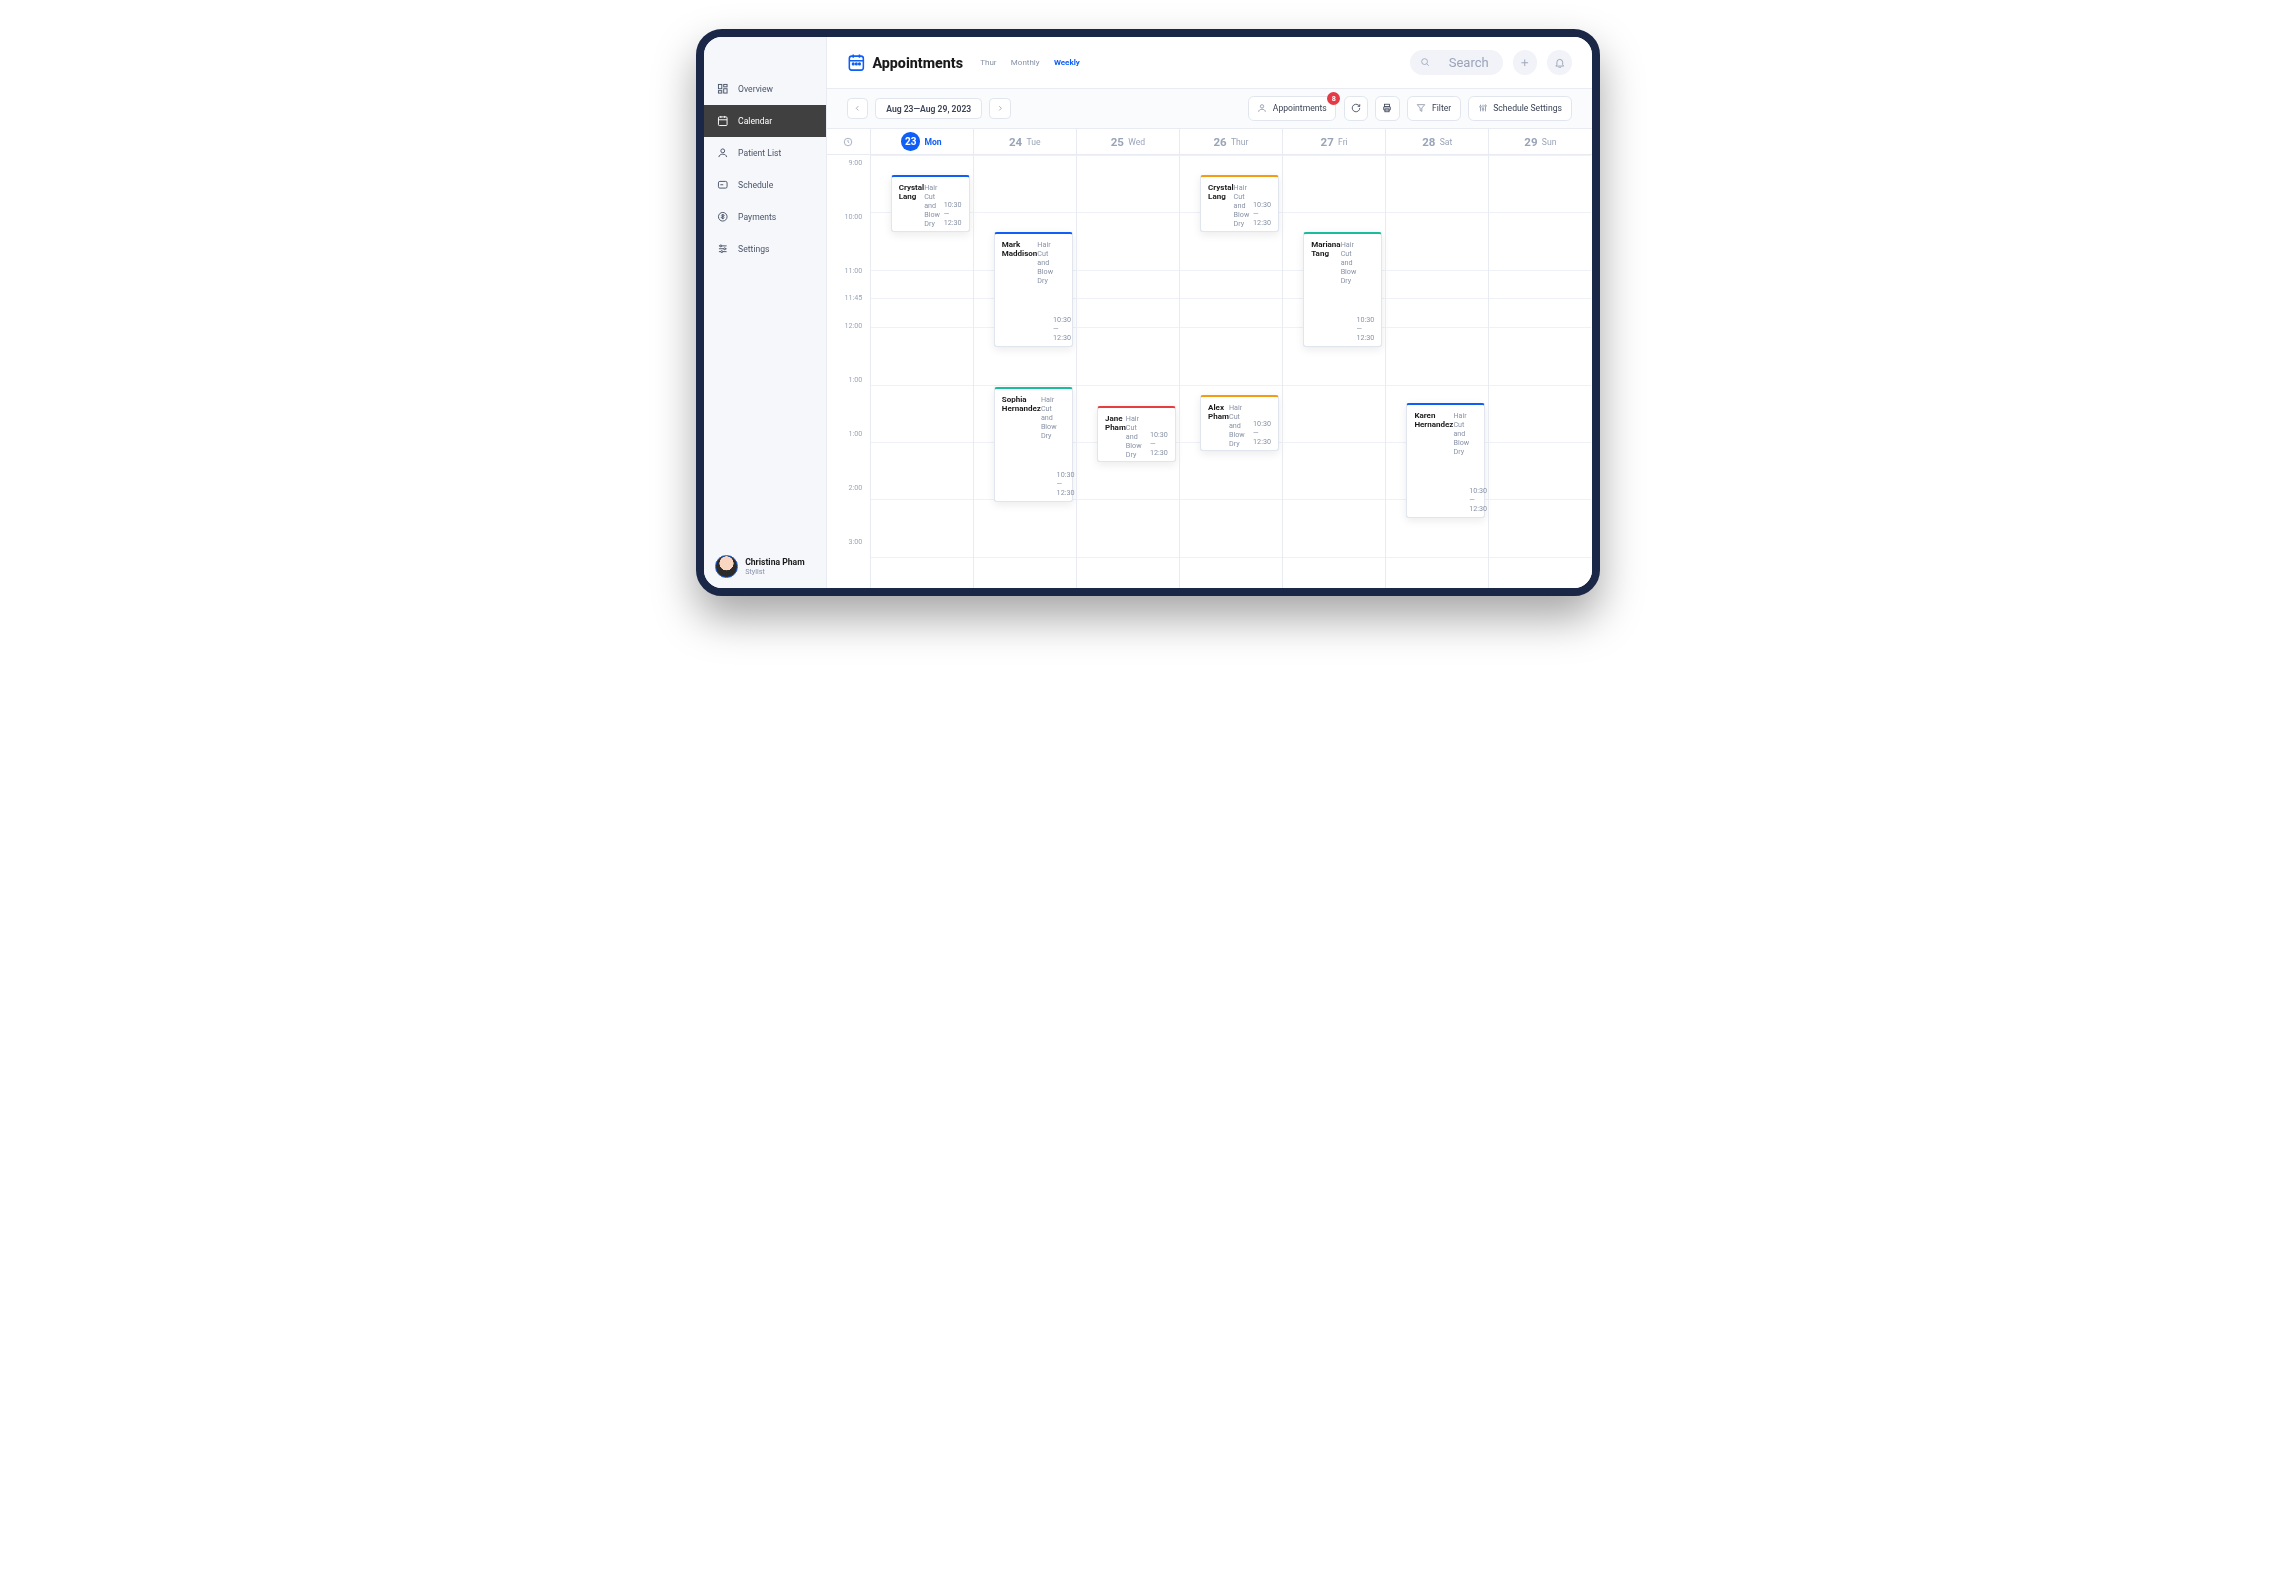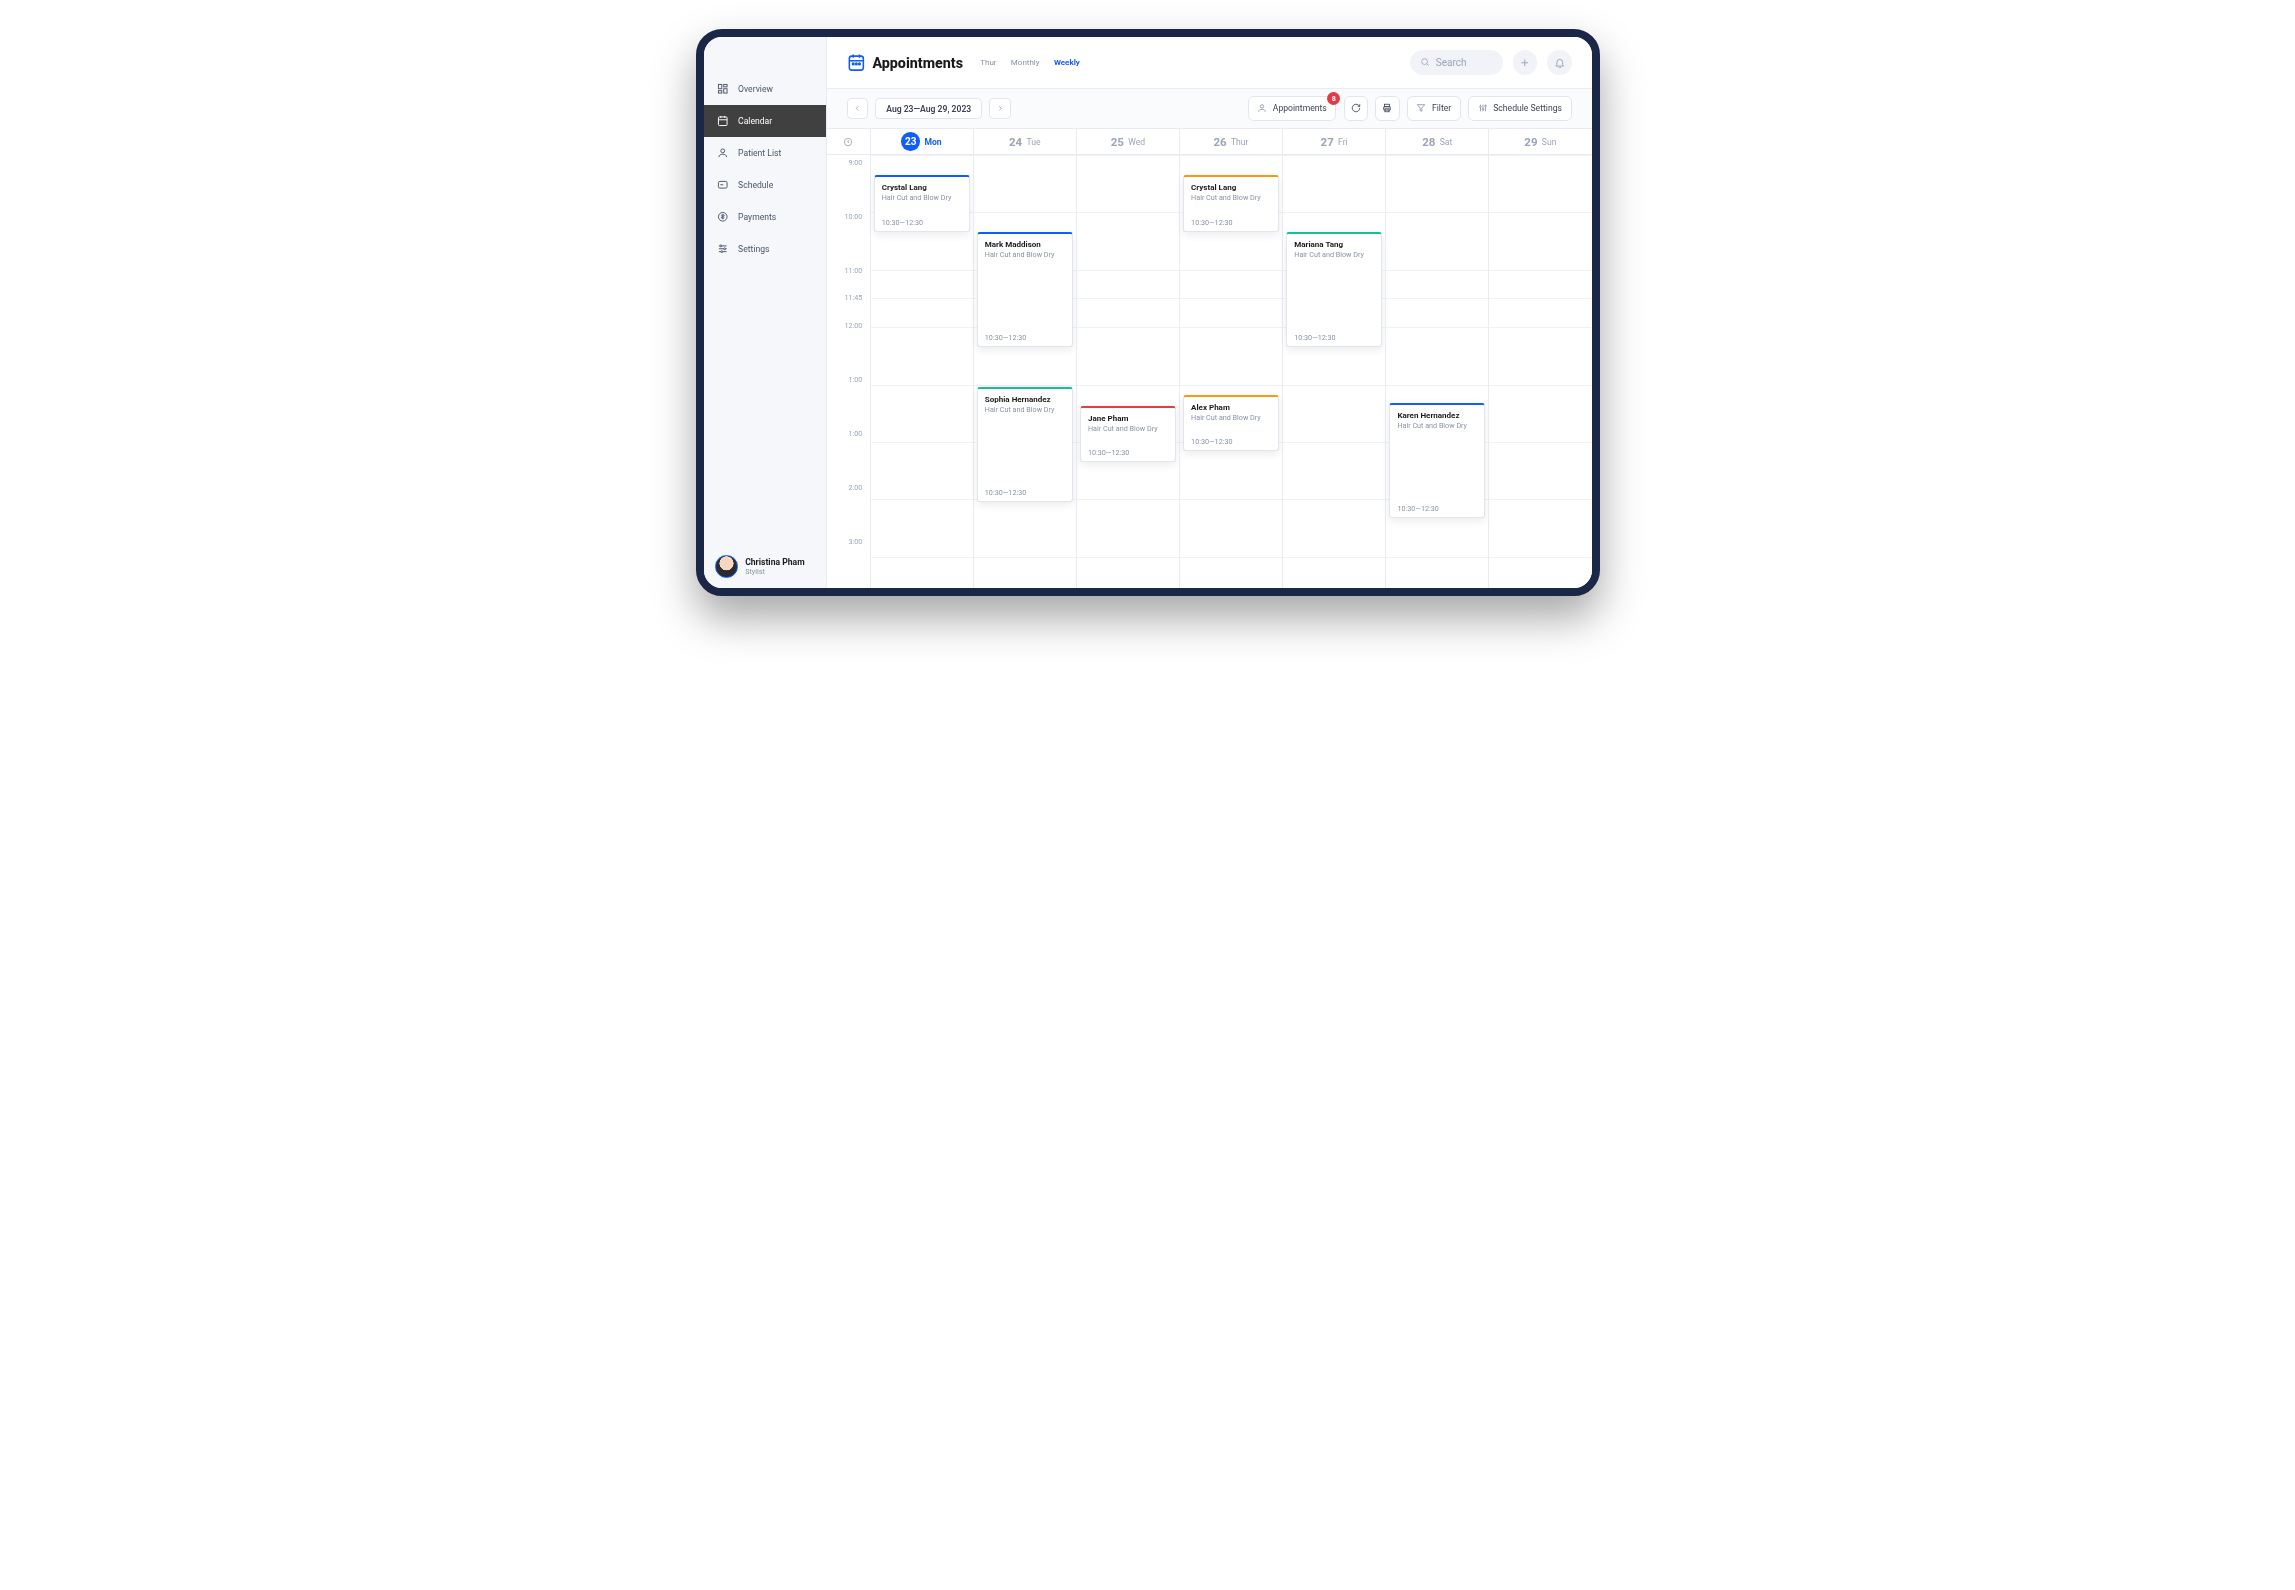--- a/index.html
+++ b/index.html
@@ -16,21 +16,21 @@
 .profile-role{font-size:7.2px;color:#8892a6}
 .main{flex:1;display:flex;flex-direction:column;background:#fff;min-width:0}
 .topbar{display:flex;align-items:center;height:52px;padding:0 20px;gap:10px;border-bottom:0.7px solid #e8ecf2}
 .title-wrap{display:flex;align-items:center;gap:7.2px}
 .title-icon{width:18.7px;height:18.7px;color:#0e5ef7}
 .page-title{font-size:14.3px;font-weight:800;color:#1a1a1a}
 .tabs{display:flex;gap:14.3px;margin-left:7.2px}
 .tab{font-size:8px;color:#8892a6;cursor:pointer}
 .tab.active{color:#0e5ef7;font-weight:700}
 .spacer{flex:1}
-.search{display:flex;align-items:center;gap:6px;background:#f1f3f8;border-radius:14.3px;padding:0 10px;height:24.4px;width:93px;color:#9aa4b8;font-size:10px}
+.search{display:flex;align-items:center;gap:19px;background:#f1f3f8;border-radius:14.3px;padding:0 10px;height:24.4px;width:93px;color:#9aa4b8;font-size:13px}
 .icon-btn{width:24.4px;height:24.4px;border-radius:50%;background:#f1f3f8;display:flex;align-items:center;justify-content:center;color:#9aa4b8;cursor:pointer}
 .toolbar{display:flex;align-items:center;height:40px;padding:0 20px;gap:7.2px;border-bottom:0.7px solid #e8ecf2;background:#fafbfd}
 .nav-btn{width:21.5px;height:21.5px;border:0.7px solid #e0e5ee;border-radius:4.3px;background:#fff;display:flex;align-items:center;justify-content:center;color:#8892a6;cursor:pointer}
 .date-range{height:21.5px;border:0.7px solid #e0e5ee;border-radius:4.3px;background:#fff;display:flex;align-items:center;padding:0 10px;font-size:8.6px;color:#3a4254;font-weight:600}
 .pill{height:24.4px;border:0.7px solid #e0e5ee;border-radius:5.7px;background:#fff;display:flex;align-items:center;padding:0 8.6px;font-size:8.6px;color:#3a4254;gap:5.7px;cursor:pointer;position:relative}
 .pill .icn{color:#8892a6}
 .badge{position:absolute;top:-5px;right:-5px;background:#e63946;color:#fff;font-size:7.2px;font-weight:700;border-radius:50%;width:13px;height:13px;display:flex;align-items:center;justify-content:center}
 .cal-wrap{flex:1;overflow:hidden;position:relative}
 .cal-header{display:flex;height:26px;border-bottom:0.7px solid #e8ecf2;background:#fff}
 .time-col{width:43px;flex-shrink:0;display:flex;align-items:center;justify-content:center;color:#9aa4b8}
@@ -38,21 +38,21 @@
 .day-h.first{border-left:0.7px solid #e8ecf2}
 .day-num{font-size:11.5px;font-weight:700;color:#9aa4b8}
 .day-num.active{background:#0e5ef7;color:#fff;border-radius:50%;width:18.7px;height:18.7px;display:inline-flex;align-items:center;justify-content:center;font-size:10px}
 .day-lbl.active{color:#0e5ef7;font-weight:700}
 .cal-body{display:flex;height:calc(100% - 26px);overflow:hidden}
 .times{width:43px;flex-shrink:0;display:flex;flex-direction:column}
 .time-row{height:57px;display:flex;align-items:flex-start;justify-content:flex-end;padding:2.9px 7.2px 0 0;font-size:7.2px;color:#9aa4b8;border-bottom:0.7px solid transparent}
 .grid{flex:1;display:flex;position:relative}
 .day-col{flex:1;border-left:0.7px solid #e8ecf2;position:relative}
 .hr{position:absolute;left:0;right:0;border-top:0.7px solid #eef1f6}
-.event{position:absolute;left:3px;right:2.9px;background:#fff;border:0.7px solid #e0e5ee;border-top-width:2.2px;border-radius:2.9px;box-shadow:0 2.9px 8.6px rgba(0,0,0,.08);padding:5.7px 7.2px 4.3px;display:flex;flex-direction:column;cursor:pointer}
+.event{position:absolute;left:20px;right:2.9px;background:#fff;border:0.7px solid #e0e5ee;border-top-width:2.2px;border-radius:2.9px;box-shadow:0 2.9px 8.6px rgba(0,0,0,.08);padding:5.7px 7.2px 4.3px;display:flex;flex-direction:row;cursor:pointer}
 .ev-title{font-size:8px;font-weight:700;color:#1a1a1a;margin-bottom:1.4px}
 .ev-sub{font-size:7.2px;color:#8892a6}
 .ev-time{margin-top:auto;font-size:7.2px;color:#8892a6}
 svg{display:block}
 </style>
 </head>
 <body>
 
 <div class="device">
 

